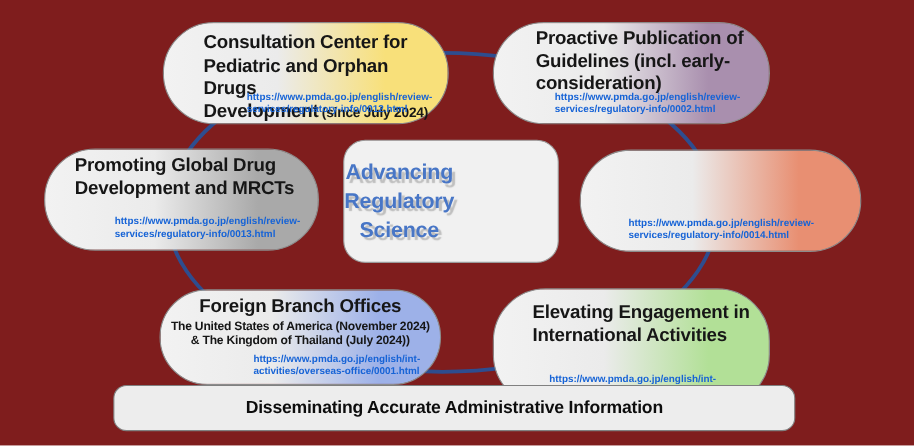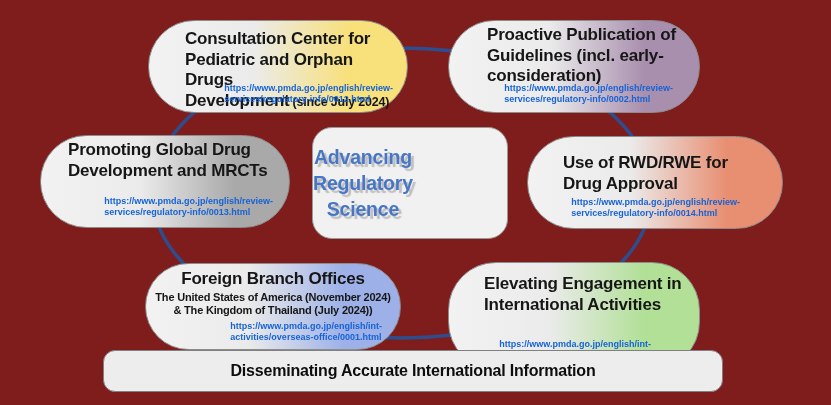--- a/index.html
+++ b/index.html
@@ -85,22 +85,20 @@
   </div>
 
   <div class="bubble b2" style="background: linear-gradient(90deg, rgb(242, 242, 242) 0%, rgb(235, 235, 235) 40%, rgb(169, 169, 169) 78%); border-color: rgb(140, 140, 140);">
     <div class="title">Promoting Global Drug
 Development and MRCTs</div>
     <div class="url" style="color: rgb(22, 99, 214);">https://www.pmda.go.jp/english/review-
 services/regulatory-info/0013.html</div>
   </div>
 
   <div class="bubble b3" style="background: linear-gradient(90deg, rgb(242, 242, 242) 0%, rgb(235, 235, 235) 40%, rgb(232, 143, 114) 78%); border-color: rgb(140, 140, 140);">
-    <div class="title">Use of RWD/RWE for
-Drug Approval</div>
     <div class="url" style="color: rgb(22, 99, 214);">https://www.pmda.go.jp/english/review-
 services/regulatory-info/0014.html</div>
   </div>
 
   <div class="bubble b4" style="background: linear-gradient(90deg, rgb(242, 242, 242) 0%, rgb(235, 235, 235) 40%, rgb(157, 177, 232) 78%); border-color: rgb(140, 140, 140);">
     <div class="title">Foreign Branch Offices</div>
     <div class="sub">The United States of America (November 2024)
 &amp; The Kingdom of Thailand (July 2024))</div>
     <div class="url" style="color: rgb(22, 99, 214);">https://www.pmda.go.jp/english/int-
 activities/overseas-office/0001.html</div>
@@ -113,16 +111,16 @@
 activities/outline/0001.html</div>
   </div>
 
   <div id="center-box">
     <div class="center-title" style="color: rgb(72, 118, 198);">Advancing
 Regulatory
 Science</div>
   </div>
 
   <div id="bottom-bar">
-    <div class="bar-label">Disseminating Accurate International Information</div>
+    <div class="bar-label">Disseminating Accurate Administrative Information</div>
   </div>
 
 </div>
 
 </body></html>

